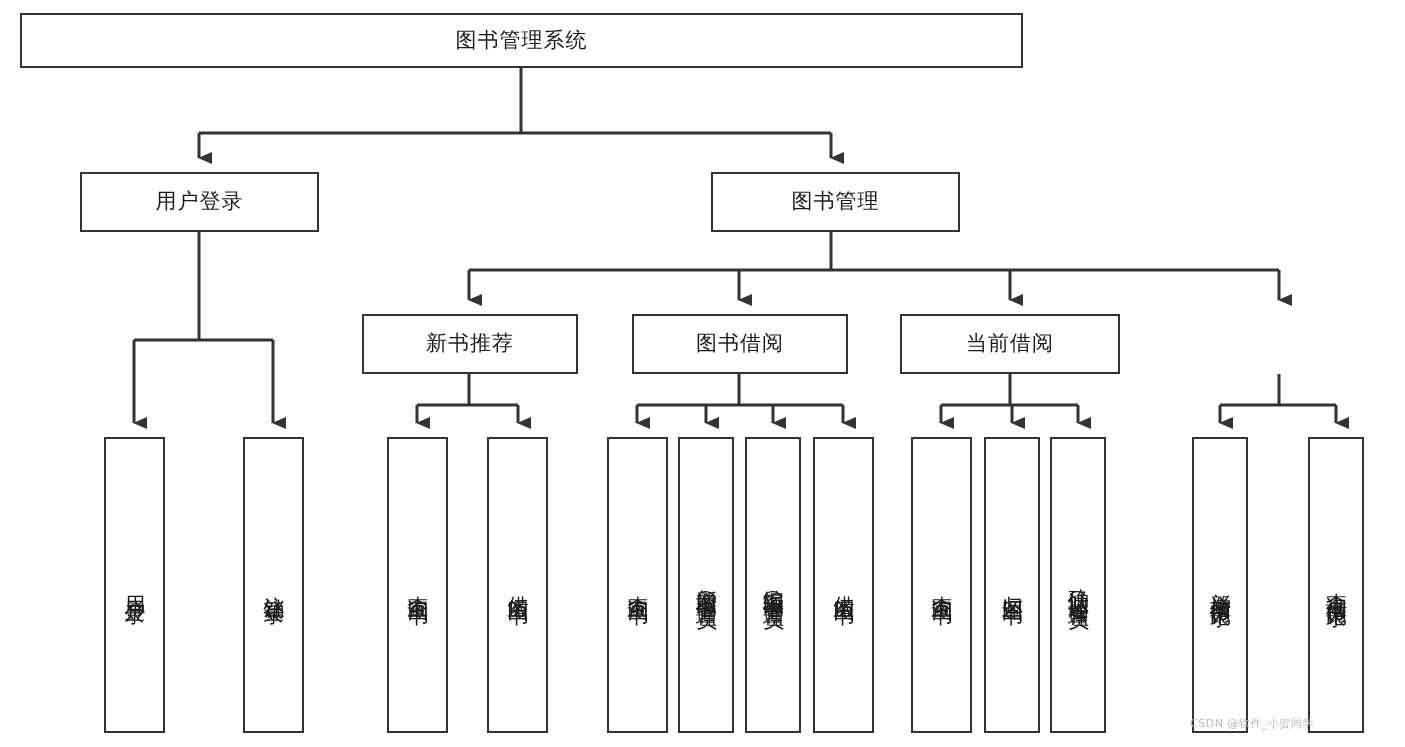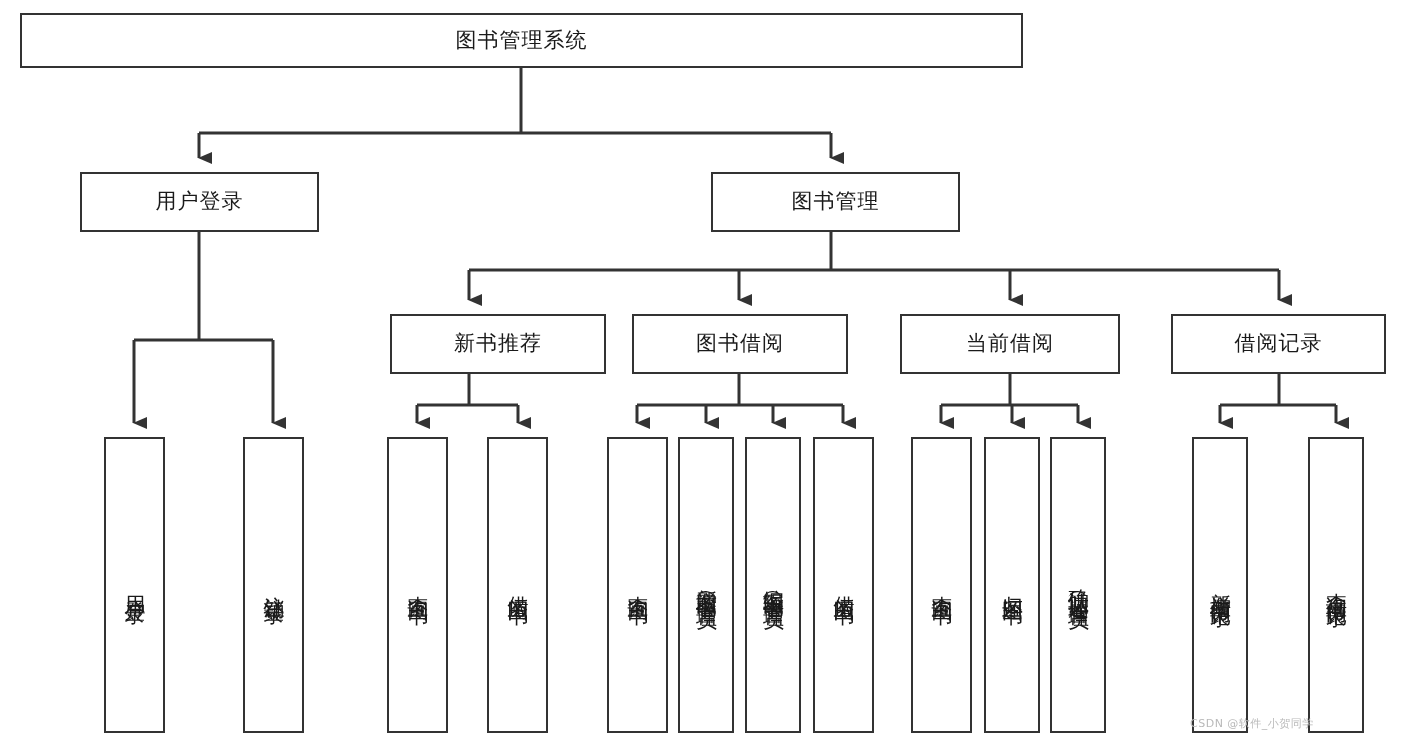--- a/index.html
+++ b/index.html
@@ -130,31 +130,28 @@
     <span class="node-label-h">图书管理系统</span>
   </div>
 
   <div class="node-box" id="node-l2-0" style="left: 80px; top: 172px; width: 239px; height: 60px;">
     <span class="node-label-h">用户登录</span>
   </div>
   <div class="node-box" id="node-l2-1" style="left: 711px; top: 172px; width: 249px; height: 60px;">
     <span class="node-label-h">图书管理</span>
   </div>
 
-  <div class="node-box" id="node-l3-0" style="left: 362px; top: 314px; width: 216px; height: 60px; margin-left: 28px;">
+  <div class="node-box" id="node-l3-0" style="left: 362px; top: 314px; width: 216px; height: 60px;">
     <span class="node-label-h">新书推荐</span>
   </div>
   <div class="node-box" id="node-l3-1" style="left: 632px; top: 314px; width: 216px; height: 60px;">
     <span class="node-label-h">图书借阅</span>
   </div>
   <div class="node-box" id="node-l3-2" style="left: 900px; top: 314px; width: 220px; height: 60px;">
     <span class="node-label-h">当前借阅</span>
-  </div>
-  <div class="node-box" id="node-l3-3" style="left: 1171px; top: 314px; width: 215px; height: 60px;">
-    <span class="node-label-h">借阅记录</span>
   </div>
 
   <div class="node-box" id="node-leaf-0" style="left: 104px; top: 437px; width: 61px; height: 296px;">
     <span class="node-label-v">用户登录</span>
   </div>
   <div class="node-box" id="node-leaf-1" style="left: 243px; top: 437px; width: 61px; height: 296px;">
     <span class="node-label-v">注销登录</span>
   </div>
   <div class="node-box" id="node-leaf-2" style="left: 387px; top: 437px; width: 61px; height: 296px;">
     <span class="node-label-v">查询图书</span>

